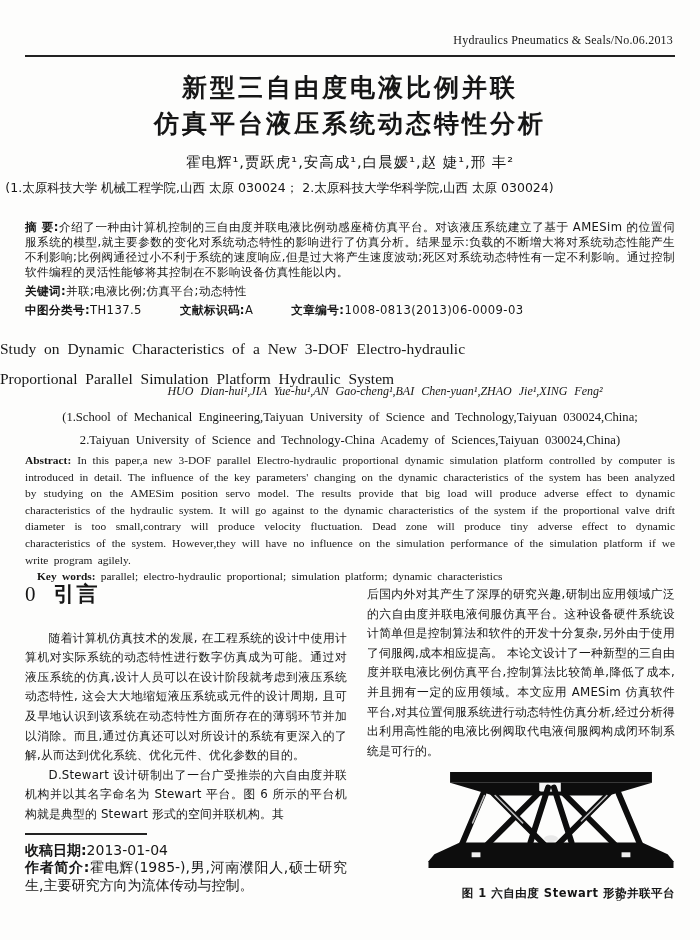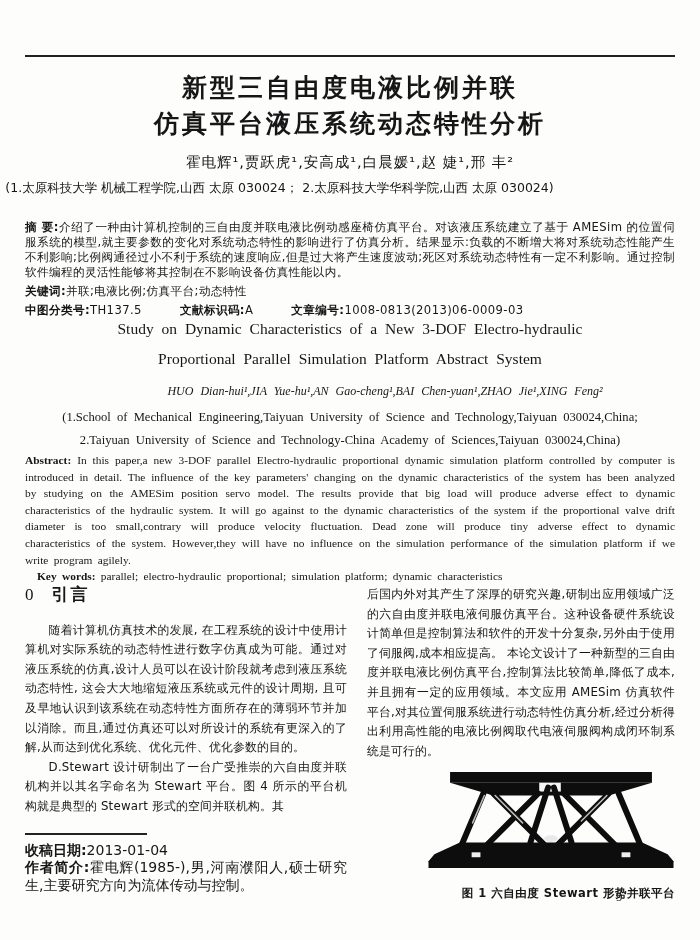--- a/index.html
+++ b/index.html
@@ -24,55 +24,56 @@
 
   
   .abstract-zh{position:absolute;top:208px;left:25px;width:650px;
     font-size:11.6px;line-height:15.2px;text-align:justify;letter-spacing:.4px;}
   .kw-zh{position:absolute;top:284px;left:25px;width:650px;font-size:11.6px;letter-spacing:.4px;}
   .meta-line{position:absolute;top:303px;left:25px;width:650px;font-size:11.6px;letter-spacing:.4px;}
   .meta-line .gap{display:inline-block;width:34px;}
   b{font-weight:700;}
 
   
-  .title-en{position:absolute;top:314px;left:0;width:700px;text-align:center;
+  .title-en{position:absolute;top:334px;left:0;width:700px;
     font-size:15.5px;line-height:30px;word-spacing:4px;}
   .authors-en{position:absolute;top:384px;left:0;width:700px;text-align:center;
     font-size:12px;font-style:italic;word-spacing:4px;padding-left:35px;}
   .affil-en{position:absolute;top:406px;left:0;width:700px;text-align:center;
     font-size:12.6px;line-height:23px;word-spacing:3px;}
   .abstract-en{position:absolute;top:452px;left:25px;width:650px;
     font-size:11.4px;line-height:16.6px;text-align:justify;word-spacing:2.5px;}
   .kw-en{margin-top:3px;}
 
   
   .col{position:absolute;top:585px;width:322px;font-size:11.8px;line-height:19.6px;
     text-align:justify;letter-spacing:.2px;}
   .col-left{left:25px;}
   .col-right{left:355px;width:320px;}
-  .sec-head{font-size:17px;font-weight:600;letter-spacing:2px;margin:0 0 16px 0;}
+  .sec-head{font-size:21px;font-weight:600;letter-spacing:2px;margin:0 0 24px 0;}
   .sec-head .num{margin-right:16px;font-family:"Liberation Serif",serif;font-weight:400;}
   .para{text-indent:2em;margin:0;}
   .para.noindent{text-indent:0;margin-left:12px;}
 
   
   .figure-wrap{text-align:right;margin-top:9px;}
   .fig-caption{font-size:11.5px;font-weight:700;margin-top:9px;letter-spacing:.5px;}
 
   
   .footnote{position:absolute;top:833px;left:25px;width:322px;font-size:14px;line-height:17.5px;text-align:justify;}
   .footnote-rule{width:122px;height:1.5px;background:#222;margin-bottom:7px;}
 
   .page-num{position:absolute;top:889px;left:616px;font-size:13px;}
 </style>
 </head>
 <body>
 
 <div class="sheet">
 
+  <div class="journal-line serif">Hydraulics Pneumatics &amp; Seals/No.06.2013</div>
   <div class="header-rule"></div>
 
   <div class="title-zh">
     <div>新型三自由度电液比例并联</div>
     <div>仿真平台液压系统动态特性分析</div>
   </div>
 
   <div class="authors-zh">霍电辉¹,贾跃虎¹,安高成¹,白晨媛¹,赵  婕¹,邢  丰²</div>
   <div class="affil-zh">(1.太原科技大学 机械工程学院,山西 太原  030024；  2.太原科技大学华科学院,山西 太原  030024)</div>
 
@@ -81,38 +82,38 @@
   <div class="kw-zh"><b>关键词:</b><span>并联;电液比例;仿真平台;动态特性</span></div>
 
   <div class="meta-line">
     <b>中图分类号:</b><span>TH137.5</span><span class="gap"></span>
     <b>文献标识码:</b><span>A</span><span class="gap"></span>
     <b>文章编号:</b><span>1008-0813(2013)06-0009-03</span>
   </div>
 
   <div class="title-en serif">
     <div>Study on Dynamic Characteristics of a New 3-DOF Electro-hydraulic</div>
-    <div>Proportional Parallel Simulation Platform Abstract System</div>
+    <div>Proportional Parallel Simulation Platform Hydraulic System</div>
   </div>
 
   <div class="authors-en serif">HUO Dian-hui¹,JIA Yue-hu¹,AN Gao-cheng¹,BAI Chen-yuan¹,ZHAO Jie¹,XING Feng²</div>
   <div class="affil-en serif">
     <div>(1.School of Mechanical Engineering,Taiyuan University of Science and Technology,Taiyuan 030024,China;</div>
     <div>2.Taiyuan University of Science and Technology-China Academy of Sciences,Taiyuan 030024,China)</div>
   </div>
 
   <div class="abstract-en serif">
     <p class="para noindent" style="margin:0"><b>Abstract:</b> <span>In this paper,a new 3-DOF parallel Electro-hydraulic proportional dynamic simulation platform controlled by computer is introduced in detail. The influence of the key parameters' changing on the dynamic characteristics of the system has been analyzed by studying on the AMESim position servo model. The results provide that big load will produce adverse effect to dynamic characteristics of the hydraulic system. It will go against to the dynamic characteristics of the system if the proportional valve drift diameter is too small,contrary will produce velocity fluctuation. Dead zone will produce tiny adverse effect to dynamic characteristics of the system. However,they will have no influence on the simulation performance of the simulation platform if we write program agilely.</span></p>
     <p class="para noindent kw-en"><b>Key words:</b> <span>parallel;  electro-hydraulic proportional;  simulation platform;  dynamic characteristics</span></p>
   </div>
 
   <div class="col col-left">
     <h2 class="sec-head"><span class="num">0</span><span>引言</span></h2>
     <p class="para">随着计算机仿真技术的发展, 在工程系统的设计中使用计算机对实际系统的动态特性进行数字仿真成为可能。通过对液压系统的仿真,设计人员可以在设计阶段就考虑到液压系统动态特性, 这会大大地缩短液压系统或元件的设计周期, 且可及早地认识到该系统在动态特性方面所存在的薄弱环节并加以消除。而且,通过仿真还可以对所设计的系统有更深入的了解,从而达到优化系统、优化元件、优化参数的目的。</p>
-    <p class="para">D.Stewart 设计研制出了一台广受推崇的六自由度并联机构并以其名字命名为 Stewart 平台。图 4 所示的平台机构就是典型的 Stewart 形式的空间并联机构。其</p>
+    <p class="para">D.Stewart 设计研制出了一台广受推崇的六自由度并联机构并以其名字命名为 Stewart 平台。图 6 所示的平台机构就是典型的 Stewart 形式的空间并联机构。其</p>
   </div>
 
   <div class="col col-right">
     <p class="para noindent">后国内外对其产生了深厚的研究兴趣,研制出应用领域广泛的六自由度并联电液伺服仿真平台。这种设备硬件系统设计简单但是控制算法和软件的开发十分复杂,另外由于使用了伺服阀,成本相应提高。 本论文设计了一种新型的三自由度并联电液比例仿真平台,控制算法比较简单,降低了成本,并且拥有一定的应用领域。本文应用 AMESim 仿真软件平台,对其位置伺服系统进行动态特性仿真分析,经过分析得出利用高性能的电液比例阀取代电液伺服阀构成闭环制系统是可行的。</p>
     <div class="figure-wrap">
       <svg width="248" height="98" viewBox="0 0 250 100" aria-hidden="true">
 
         <polygon points="22,2 228,2 228,13 22,13" fill="#0d0d0d"></polygon>
         <polygon points="22,13 228,13 184,26 66,26" fill="#0d0d0d"></polygon>
         <rect x="113" y="13" width="22" height="9" fill="#f5f5f5"></rect>

